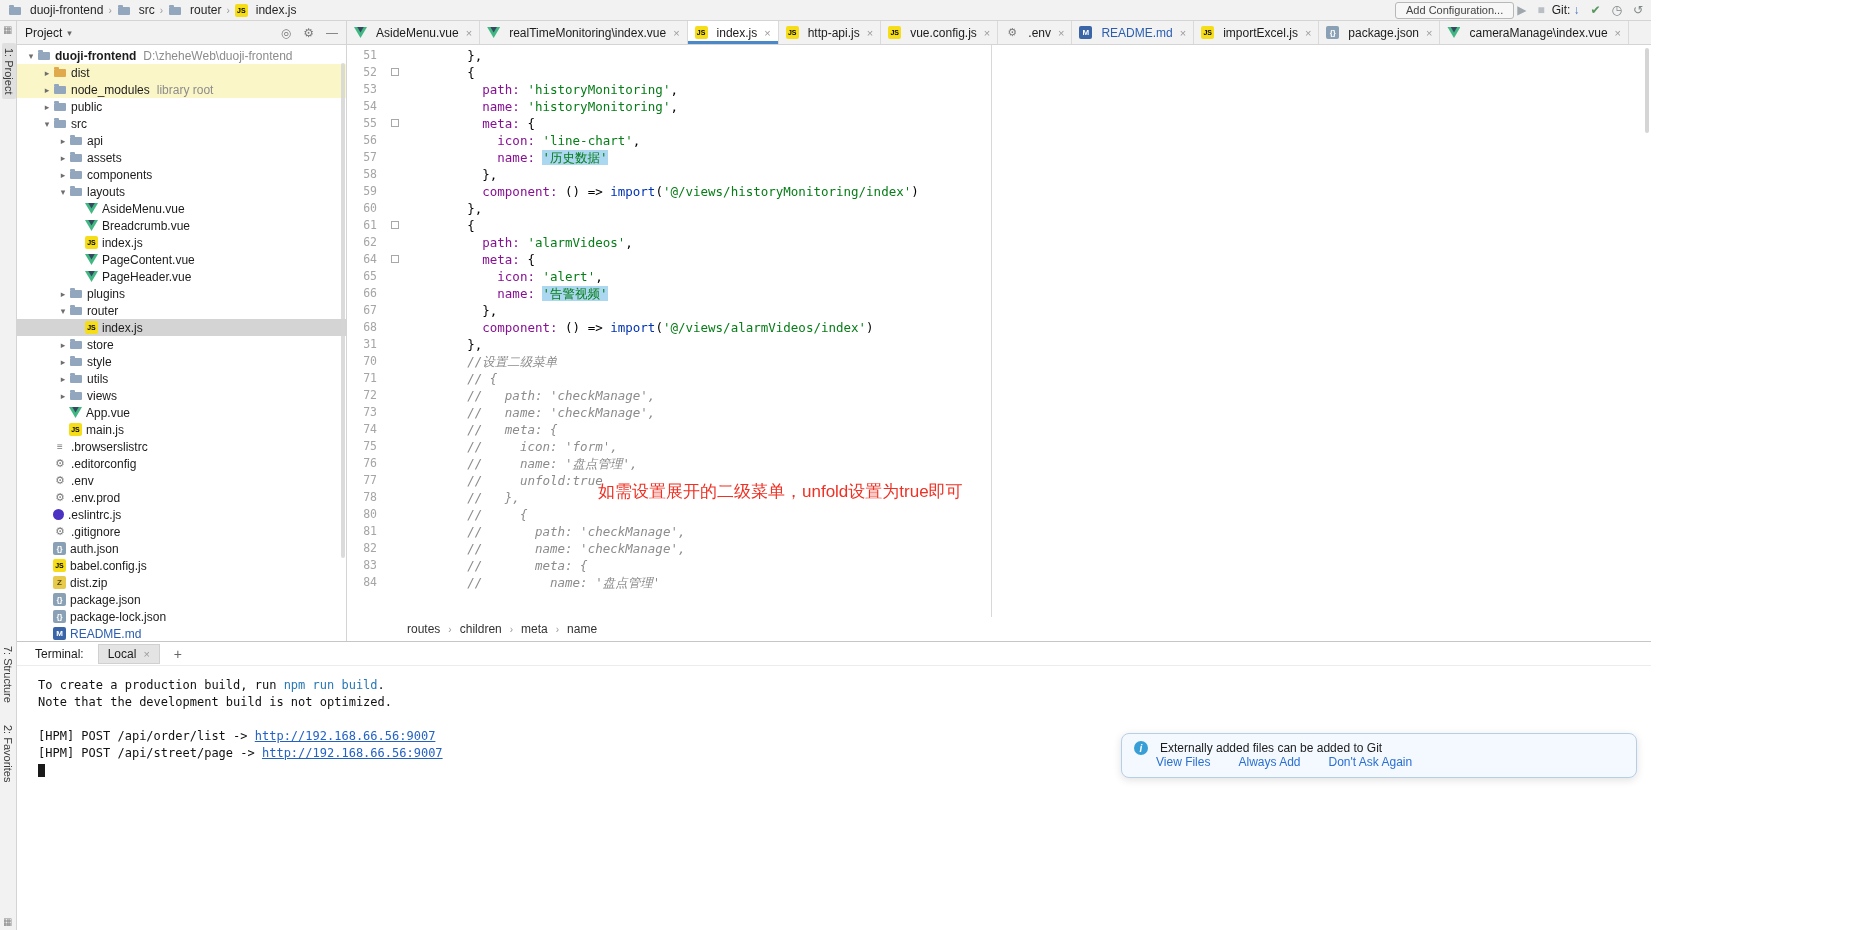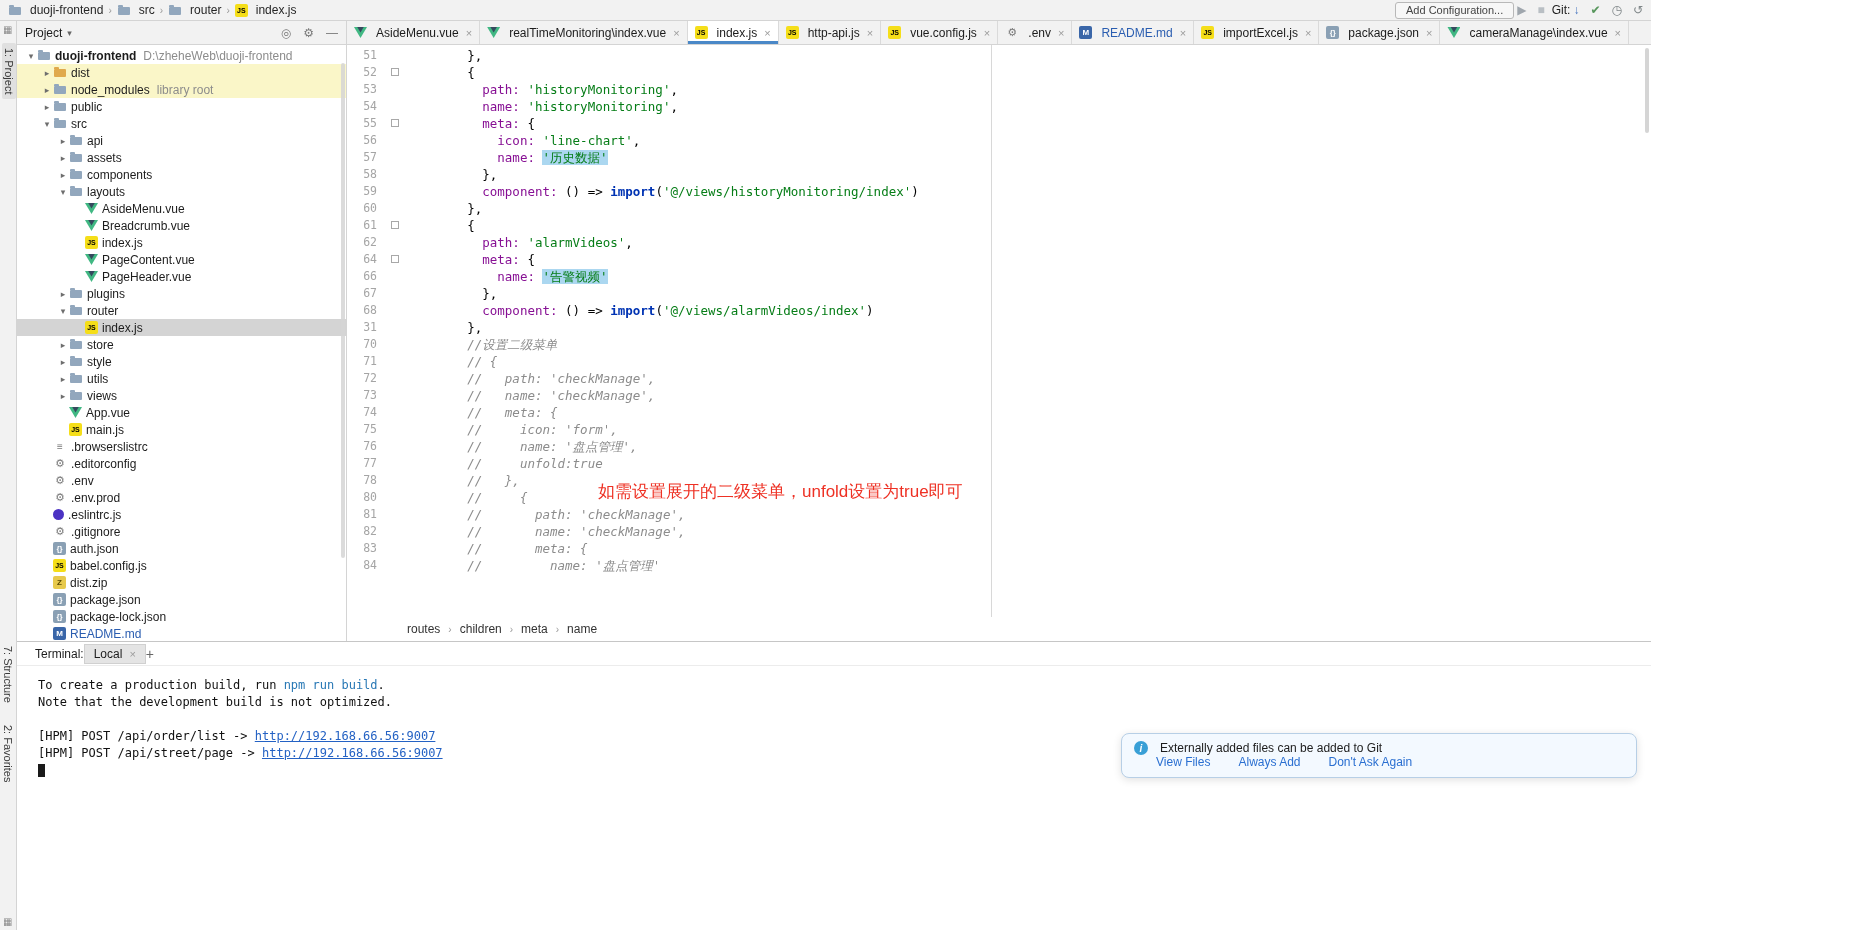--- a/index.html
+++ b/index.html
@@ -89,36 +89,36 @@
   .code-row{display:flex;height:17px;}
   .ln{width:30px;flex:none;text-align:right;color:#a5a5a5;font-size:11.5px;}
   .fold{width:30px;flex:none;position:relative;}
   .fold.has::before{content:'';position:absolute;right:8px;top:4px;width:8px;height:8px;
           border:1px solid #a8a8a8;background:#fff;box-sizing:border-box;}
   .code-text{white-space:pre;}
   .tk-p{color:#000;}
   .tk-o{color:#871094;}
   .tk-s{color:#067d17;}
   .tk-h{color:#067d17;background:#abd7f0;}
-  .tk-k{color:#0033b3;font-weight:bold;}
+  .tk-k{color:#0033b3;font-weight:normal;}
   .tk-c{color:#8c8c8c;font-style:italic;}
   .annotation{position:absolute;left:251px;top:438px;color:#ee3124;font-size:17px;
           font-family:"Liberation Sans","DejaVu Sans",sans-serif;white-space:nowrap;z-index:3;}
   .ed-scroll{position:absolute;right:2px;top:3px;width:4px;height:85px;background:#d5d5d5;border-radius:2px;}
 
   
   .crumbbar{position:absolute;left:347px;top:617px;right:0;height:24px;background:#fff;display:flex;
           align-items:center;padding-left:60px;box-sizing:border-box;z-index:2;}
   .cb-item{color:#333;}
   .cb-sep{color:#9a9a9a;margin:0 8px;font-size:10px;}
 
   
   .terminal{position:absolute;left:17px;top:641px;right:0;bottom:0;background:#fff;
           border-top:1px solid #c6c6c6;box-sizing:border-box;z-index:2;}
-  .term-head{height:23px;display:flex;align-items:center;padding-left:18px;
+  .term-head{height:23px;display:flex;align-items:center;padding-left:18px;gap:14px;
           border-bottom:1px solid #ececec;}
   .term-tab{display:flex;align-items:center;gap:7px;padding:2px 9px;background:#e4e4e4;
           border:1px solid #d0d0d0;font-size:12px;}
   .term-tab-close{color:#9b9b9b;font-size:11px;}
   .term-plus{color:#666;font-size:14px;}
   .term-body{padding:11px 0 0 21px;font-family:"DejaVu Sans Mono","Liberation Mono",monospace;
           font-size:12px;line-height:17px;color:#111;}
   .tline{white-space:pre;height:17px;}
   .tt-cmd{color:#2878b5;}
   .tt-link{color:#2462c4;text-decoration:underline;cursor:pointer;}
@@ -492,20 +492,25 @@
         </div>
         <div class="code-row">
           <span class="ln">62</span>
           <span class="fold"></span>
           <span class="code-text"><span class="tk-p">          </span><span class="tk-o">path:</span><span class="tk-p"> </span><span class="tk-s">'alarmVideos'</span><span class="tk-p">,</span></span>
         </div>
         <div class="code-row">
           <span class="ln">64</span>
           <span class="fold has"></span>
           <span class="code-text"><span class="tk-p">          </span><span class="tk-o">meta:</span><span class="tk-p"> {</span></span>
+        </div>
+        <div class="code-row">
+          <span class="ln">65</span>
+          <span class="fold"></span>
+          <span class="code-text"><span class="tk-p">            </span><span class="tk-o">icon:</span><span class="tk-p"> </span><span class="tk-s">'alert'</span><span class="tk-p">,</span></span>
         </div>
         <div class="code-row">
           <span class="ln">66</span>
           <span class="fold"></span>
           <span class="code-text"><span class="tk-p">            </span><span class="tk-o">name:</span><span class="tk-p"> </span><span class="tk-h">'告警视频'</span></span>
         </div>
         <div class="code-row">
           <span class="ln">67</span>
           <span class="fold"></span>
           <span class="code-text"><span class="tk-p">          },</span></span>

